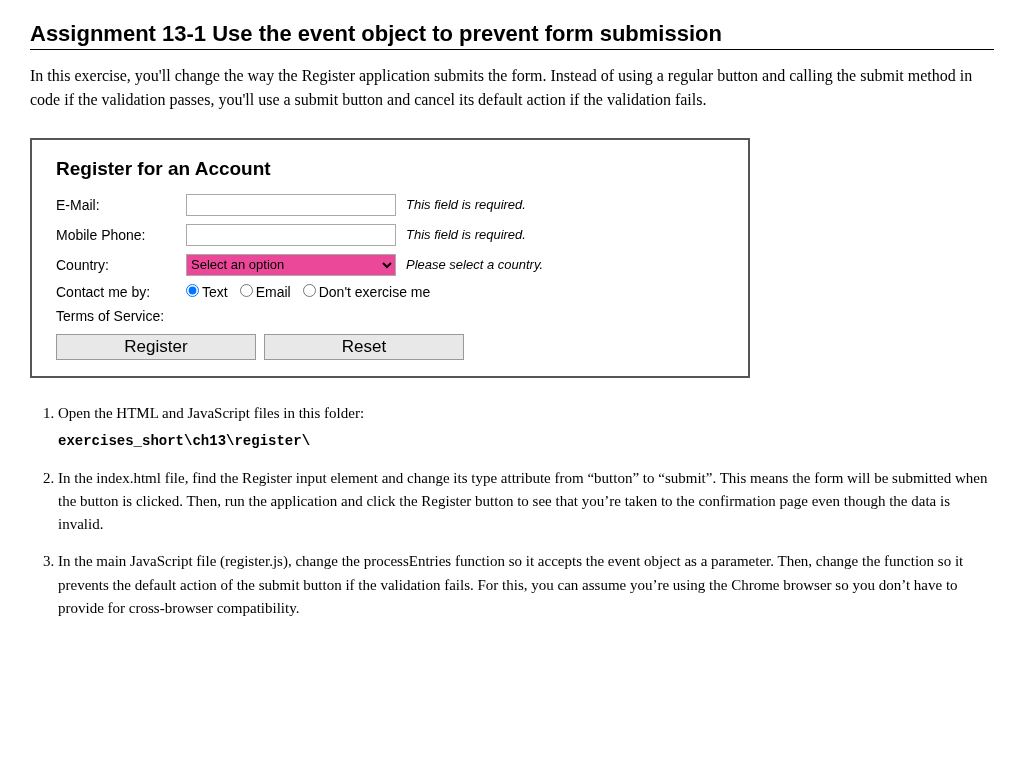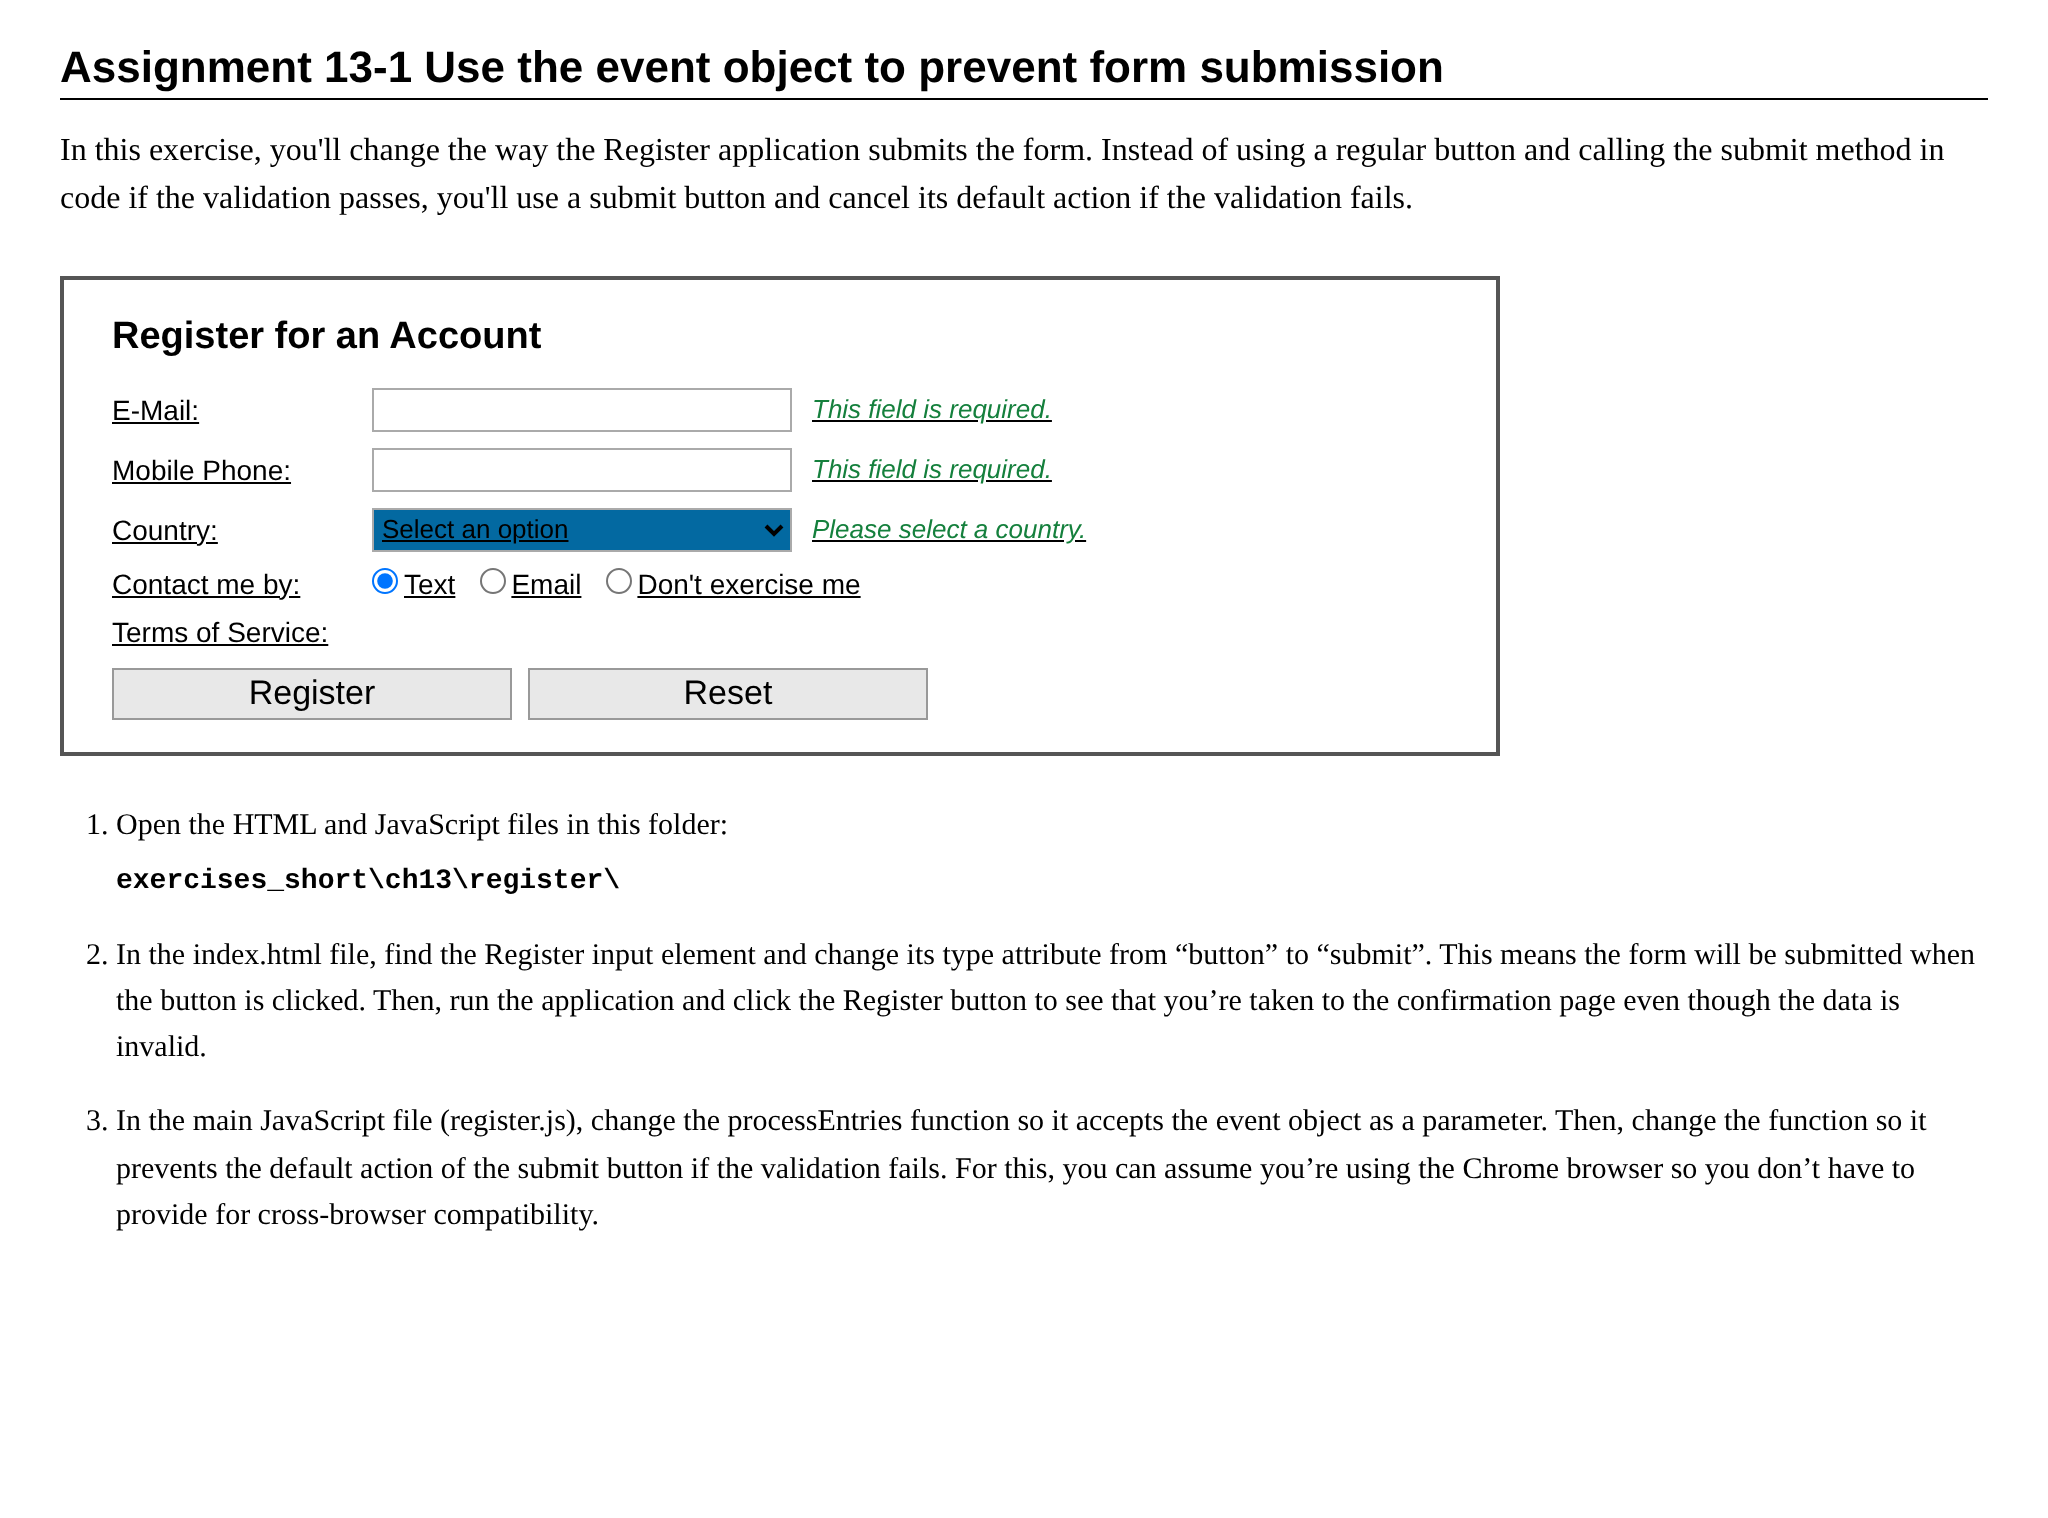--- a/index.html
+++ b/index.html
@@ -51,21 +51,20 @@
       font-size: 19px;
       margin-bottom: 14px;
     }
 
     .form-row {
       display: flex;
       align-items: center;
       margin-bottom: 8px;
       font-family: Arial, Helvetica, sans-serif;
       font-size: 14px;
-      text-decoration: underline;
     }
 
     .form-label {
       width: 130px;
       flex-shrink: 0;
       text-align: left;
     }
 
     .form-input {
       width: 210px;
@@ -73,29 +72,29 @@
       border: 1px solid #aaa;
       background: #fff;
       font-size: 13px;
       padding: 2px 4px;
     }
 
     .form-select {
       width: 210px;
       height: 22px;
       border: 1px solid #aaa;
-      background: #0369a1;
+      background: #ec4899;
       font-size: 13px;
     }
 
     .field-message {
       margin-left: 10px;
       font-style: italic;
       font-size: 13px;
-      color: #15803d;
+      color: #000000;
       font-family: Arial, Helvetica, sans-serif;
     }
 
     .radio-group {
       display: flex;
       align-items: center;
       gap: 12px;
     }
 
     .radio-label {

